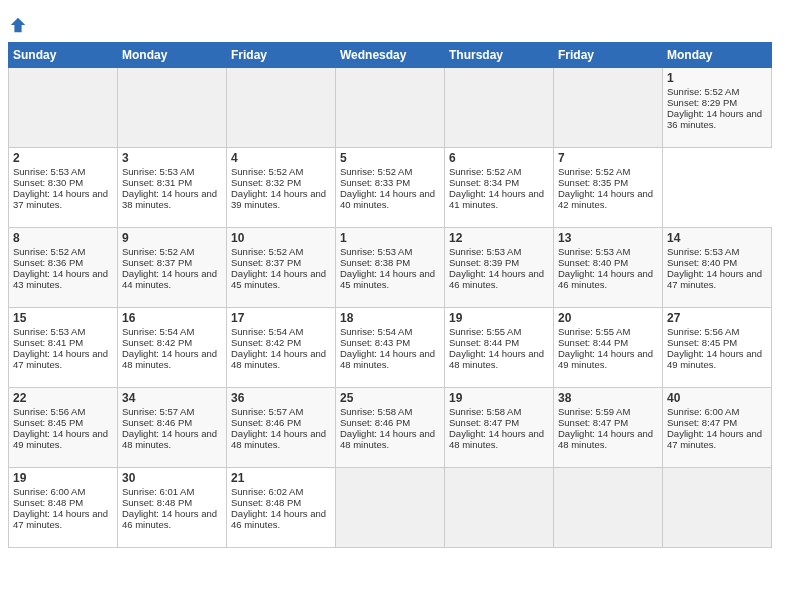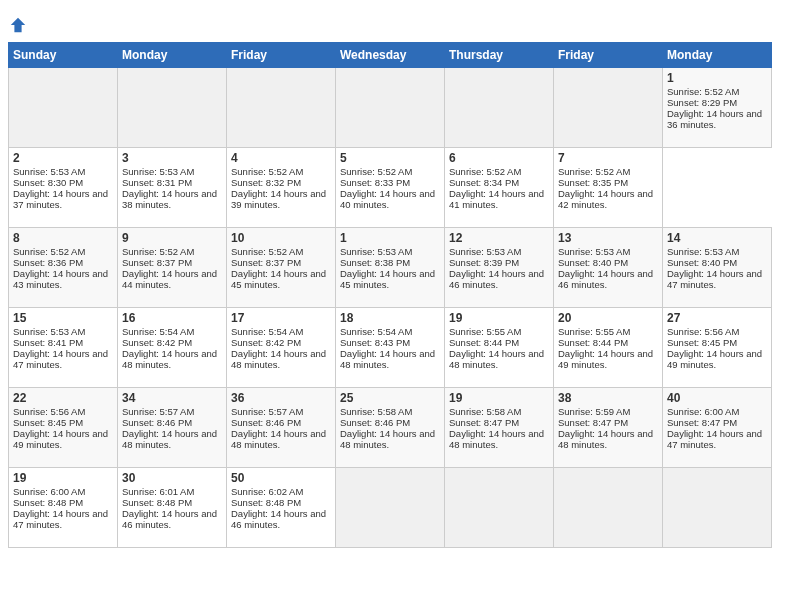--- a/index.html
+++ b/index.html
@@ -168,21 +168,21 @@
           <td><span class="day-num">34</span>Sunrise: 5:57 AM<br>Sunset: 8:46 PM<br>Daylight: 14 hours and 48 minutes.</td>
           <td><span class="day-num">36</span>Sunrise: 5:57 AM<br>Sunset: 8:46 PM<br>Daylight: 14 hours and 48 minutes.</td>
           <td><span class="day-num">25</span>Sunrise: 5:58 AM<br>Sunset: 8:46 PM<br>Daylight: 14 hours and 48 minutes.</td>
           <td><span class="day-num">19</span>Sunrise: 5:58 AM<br>Sunset: 8:47 PM<br>Daylight: 14 hours and 48 minutes.</td>
           <td><span class="day-num">38</span>Sunrise: 5:59 AM<br>Sunset: 8:47 PM<br>Daylight: 14 hours and 48 minutes.</td>
           <td><span class="day-num">40</span>Sunrise: 6:00 AM<br>Sunset: 8:47 PM<br>Daylight: 14 hours and 47 minutes.</td>
         </tr>
         <tr>
           <td><span class="day-num">19</span>Sunrise: 6:00 AM<br>Sunset: 8:48 PM<br>Daylight: 14 hours and 47 minutes.</td>
           <td><span class="day-num">30</span>Sunrise: 6:01 AM<br>Sunset: 8:48 PM<br>Daylight: 14 hours and 46 minutes.</td>
-          <td><span class="day-num">50</span>Sunrise: 6:02 AM<br>Sunset: 8:48 PM<br>Daylight: 14 hours and 46 minutes.</td>
+          <td><span class="day-num">21</span>Sunrise: 6:02 AM<br>Sunset: 8:48 PM<br>Daylight: 14 hours and 46 minutes.</td>
           <td class="cell-empty"></td>
           <td class="cell-empty"></td>
           <td class="cell-empty"></td>
           <td class="cell-empty"></td>
         </tr>
       </tbody>
   </table>
 </div>
 
 </body></html>

